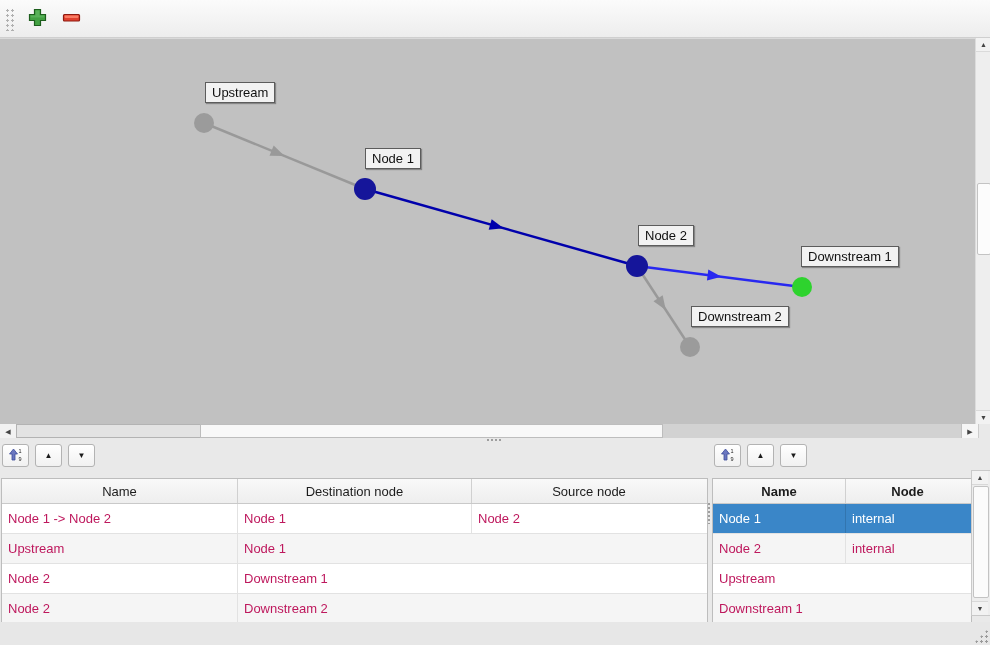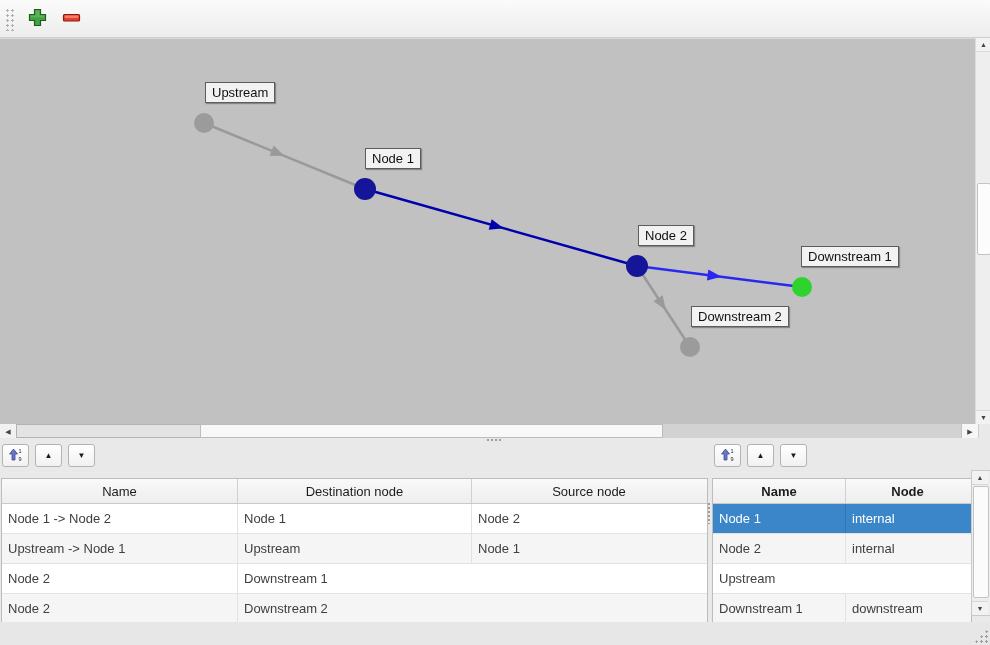--- a/index.html
+++ b/index.html
@@ -81,21 +81,21 @@
   .thead{display:grid;height:24px;background:linear-gradient(#f9f9f9,#eeeeee);border-bottom:1px solid #c9c9c9;}
   .th{
     display:flex;align-items:center;justify-content:center;
     font-size:13px;color:#1c1c1c;border-right:1px solid #d0d0d0;overflow:hidden;
   }
   .th:last-child{border-right:none;}
   .th.bold{font-weight:bold;}
   .tr{display:grid;height:29px;border-bottom:1px solid #e2e2e2;background:#ffffff;}
   .tr.alt{background:#f5f5f5;}
   .td{
-    display:flex;align-items:center;padding:0 6px;font-size:13px;color:#404040;
+    display:flex;align-items:center;padding:0 6px;font-size:13px;color:#be185d;
     border-right:1px solid #e2e2e2;overflow:hidden;white-space:nowrap;
   }
   .td:last-child{border-right:none;}
   .tr.selected{background:#3a86c8;}
   .tr.selected .td{color:#ffffff;border-right-color:rgba(0,0,0,0.12);}
   .cols-edges{grid-template-columns:236px 234px 234px;}
   .cols-nodes{grid-template-columns:133px 123px;}
   
   .tscroll{position:absolute;left:971px;top:470px;width:18px;height:144px;background:#ededed;border:1px solid #c9c9c9;}
   .tscroll .sbtn{left:0;width:16px;height:13px;}
@@ -215,21 +215,20 @@
     <div class="th">Destination node</div>
     <div class="th">Source node</div>
   </div>
   <div id="edge-rows">
       <div class="tr cols-edges">
         <div class="td">Node 1 -&gt; Node 2</div>
         <div class="td">Node 1</div>
         <div class="td">Node 2</div>
       </div>
       <div class="tr cols-edges alt">
-        <div class="td">Upstream -&gt; Node 1</div>
         <div class="td">Upstream</div>
         <div class="td">Node 1</div>
       </div>
       <div class="tr cols-edges">
         <div class="td">Node 2</div>
         <div class="td">Downstream 1</div>
       </div>
       <div class="tr cols-edges alt">
         <div class="td">Node 2</div>
         <div class="td">Downstream 2</div>
@@ -253,21 +252,20 @@
       </div>
       <div class="tr cols-nodes alt">
         <div class="td">Node 2</div>
         <div class="td">internal</div>
       </div>
       <div class="tr cols-nodes">
         <div class="td">Upstream</div>
       </div>
       <div class="tr cols-nodes alt">
         <div class="td">Downstream 1</div>
-        <div class="td">downstream</div>
       </div>
     </div>
 </div>
 
 <div class="tscroll">
   <div class="sbtn up">▲</div>
   <div class="tthumb"></div>
   <div class="sbtn down">▼</div>
 </div>
 

